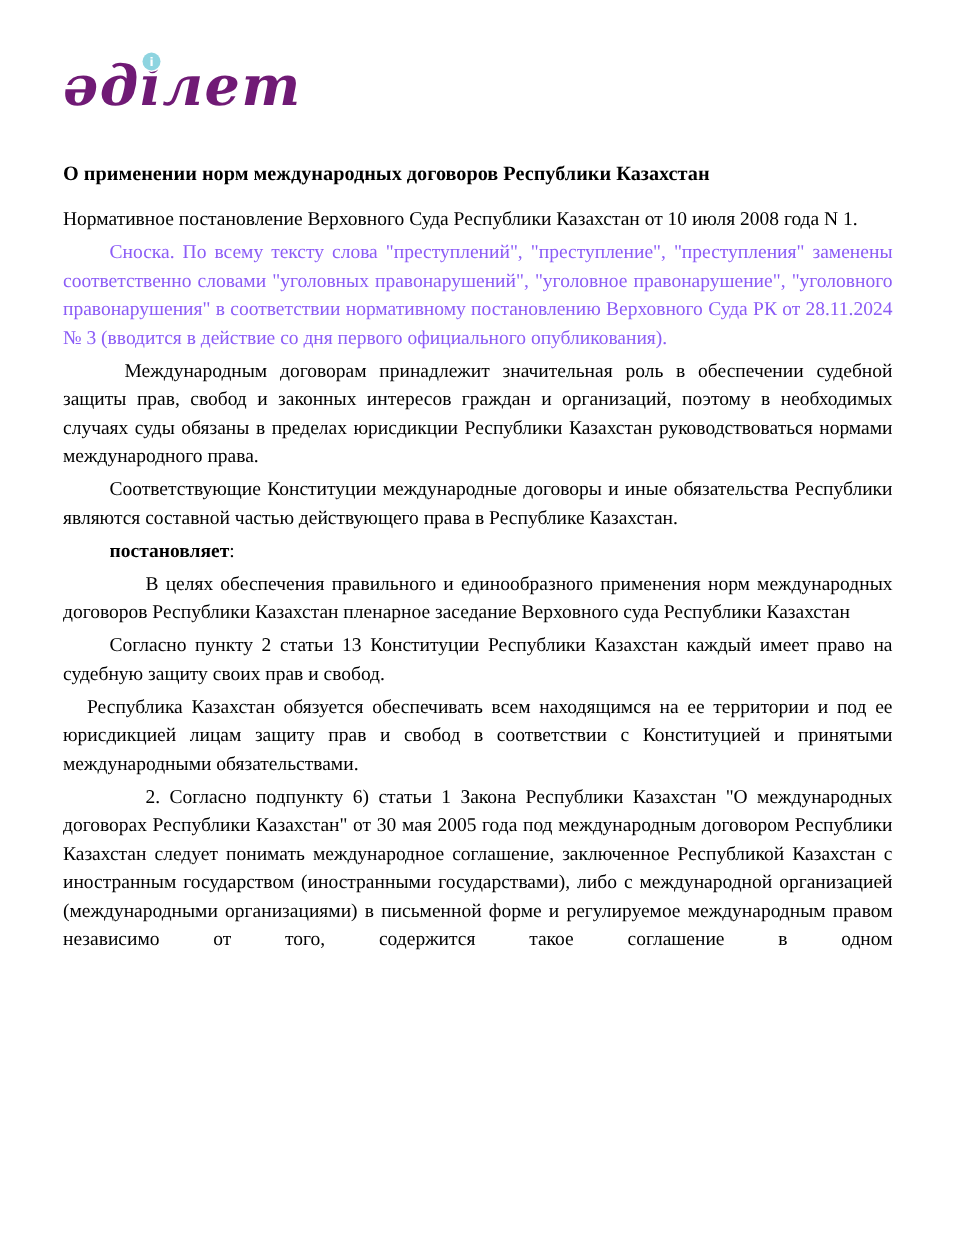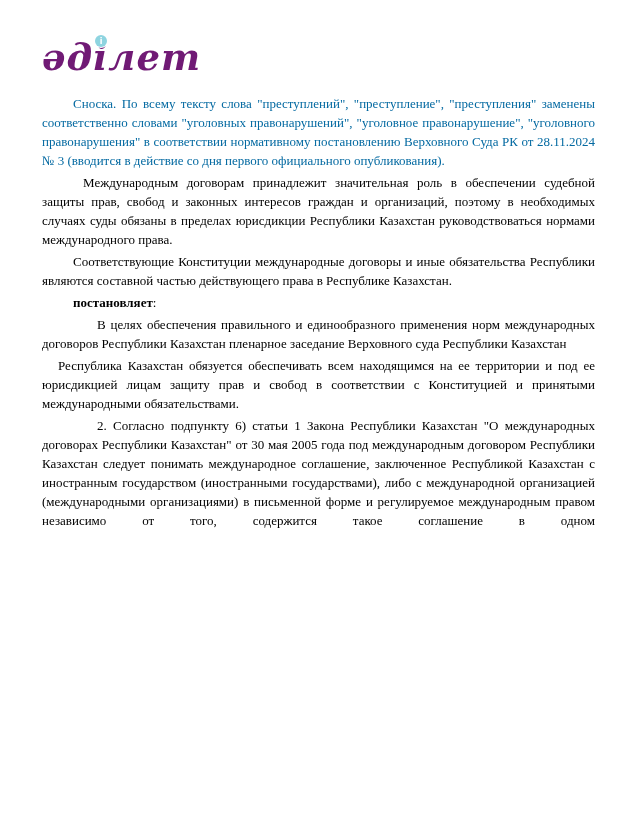--- a/index.html
+++ b/index.html
@@ -55,49 +55,52 @@
     font-weight: bold;
     margin: 14px 0 12px 0;
     text-align: left;
   }
   p.doc {
     font-size: 13px;
     line-height: 19px;
     margin: 0 0 3px 0;
     text-align: justify;
   }
-  .red { color: #0369a1; }
+  .red { color: #8b5cf6; }
   .ind-sm { text-indent: 16px; }
   .ind-md { text-indent: 31px; }
   .ind-lg { text-indent: 41px; }
   .ind-xl { text-indent: 55px; }
   .just-all { text-align-last: justify; }
   .bold { font-weight: bold; }
 </style>
 </head>
 <body>
 
 <div class="page">
 
   <div class="logo">
     <span class="logo-text">әділет</span>
     <span class="info-dot">i</span>
   </div>
 
+  <div class="title">О применении норм международных договоров Республики Казахстан</div>
 
+  <p class="doc">Нормативное постановление Верховного Суда Республики Казахстан от 10 июля 2008 года N 1.</p>
 
   <p class="doc red ind-md">Сноска. По всему тексту слова "преступлений", "преступление", "преступления" заменены соответственно словами "уголовных правонарушений", "уголовное правонарушение", "уголовного правонарушения" в соответствии нормативному постановлению Верховного Суда РК от 28.11.2024 № 3 (вводится в действие со дня первого официального опубликования).</p>
 
   <p class="doc ind-lg">Международным договорам принадлежит значительная роль в обеспечении судебной защиты прав, свобод и законных интересов граждан и организаций, поэтому в необходимых случаях суды обязаны в пределах юрисдикции Республики Казахстан руководствоваться нормами международного права.</p>
 
   <p class="doc ind-md">Соответствующие Конституции международные договоры и иные обязательства Республики являются составной частью действующего права в Республике Казахстан.</p>
 
   <p class="doc ind-md"><span class="bold">постановляет</span><span>:</span></p>
 
   <p class="doc ind-xl">В целях обеспечения правильного и единообразного применения норм международных договоров Республики Казахстан пленарное заседание Верховного суда Республики Казахстан</p>
 
 
+  <p class="doc ind-md">Согласно пункту 2 статьи 13 Конституции Республики Казахстан каждый имеет право на судебную защиту своих прав и свобод.</p>
 
   <p class="doc ind-sm">Республика Казахстан обязуется обеспечивать всем находящимся на ее территории и под ее юрисдикцией лицам защиту прав и свобод в соответствии с Конституцией и принятыми международными обязательствами.</p>
 
   <p class="doc ind-xl just-all">2. Согласно подпункту 6) статьи 1 Закона Республики Казахстан "О международных договорах Республики Казахстан" от 30 мая 2005 года под международным договором Республики Казахстан следует понимать международное соглашение, заключенное Республикой Казахстан с иностранным государством (иностранными государствами), либо с международной организацией (международными организациями) в письменной форме и регулируемое международным правом независимо от того, содержится такое соглашение в одном</p>
 
 </div>
 
 </body></html>

